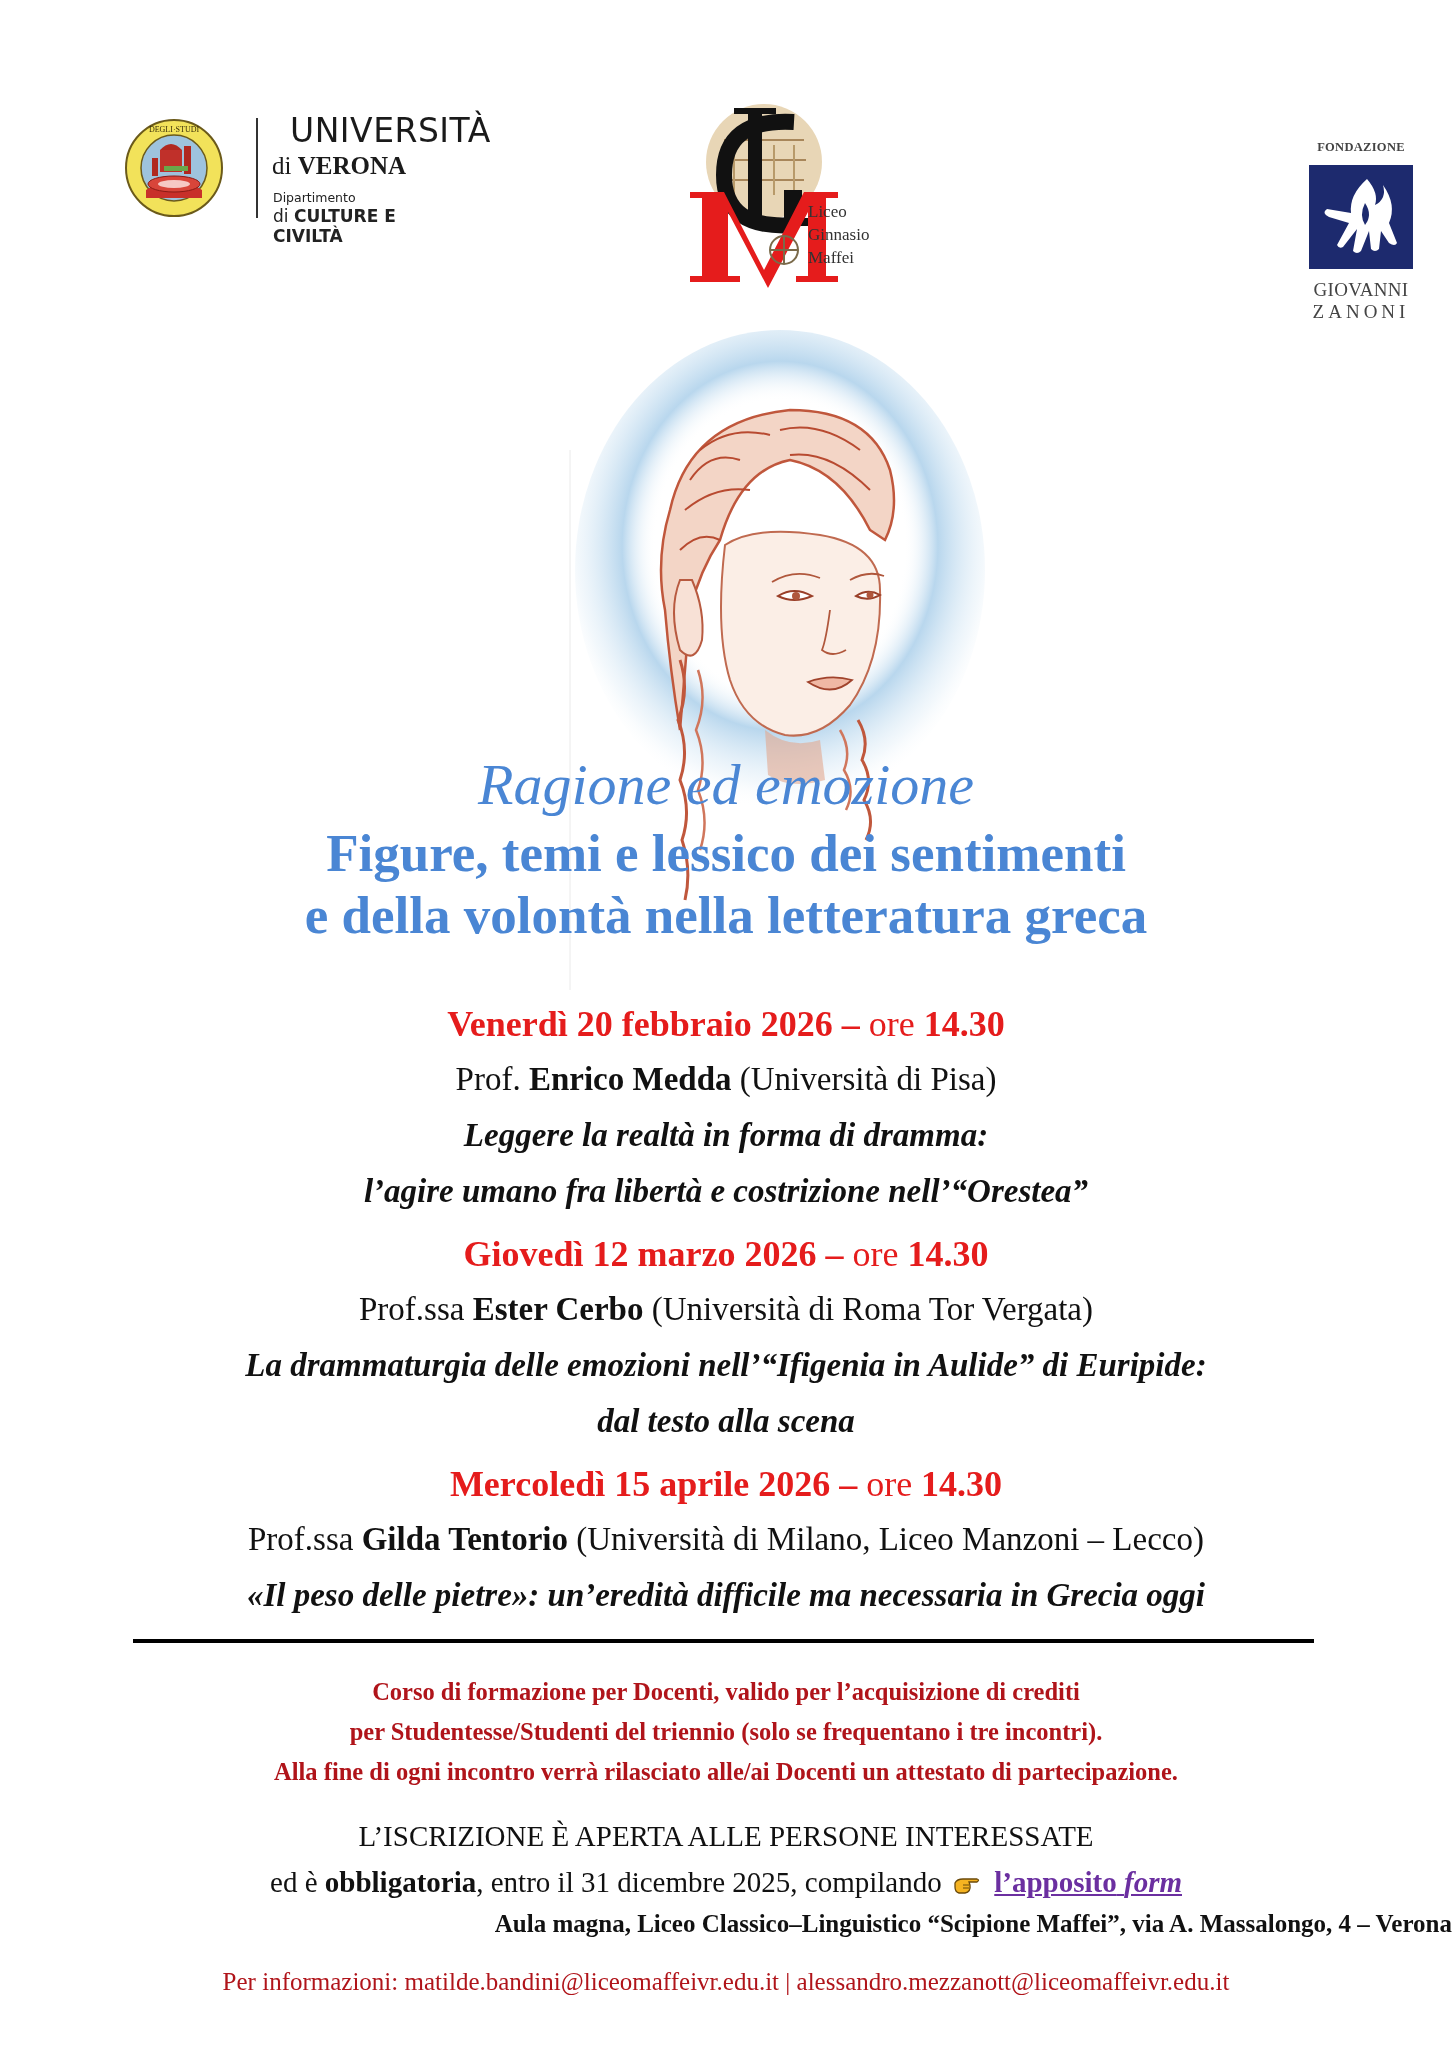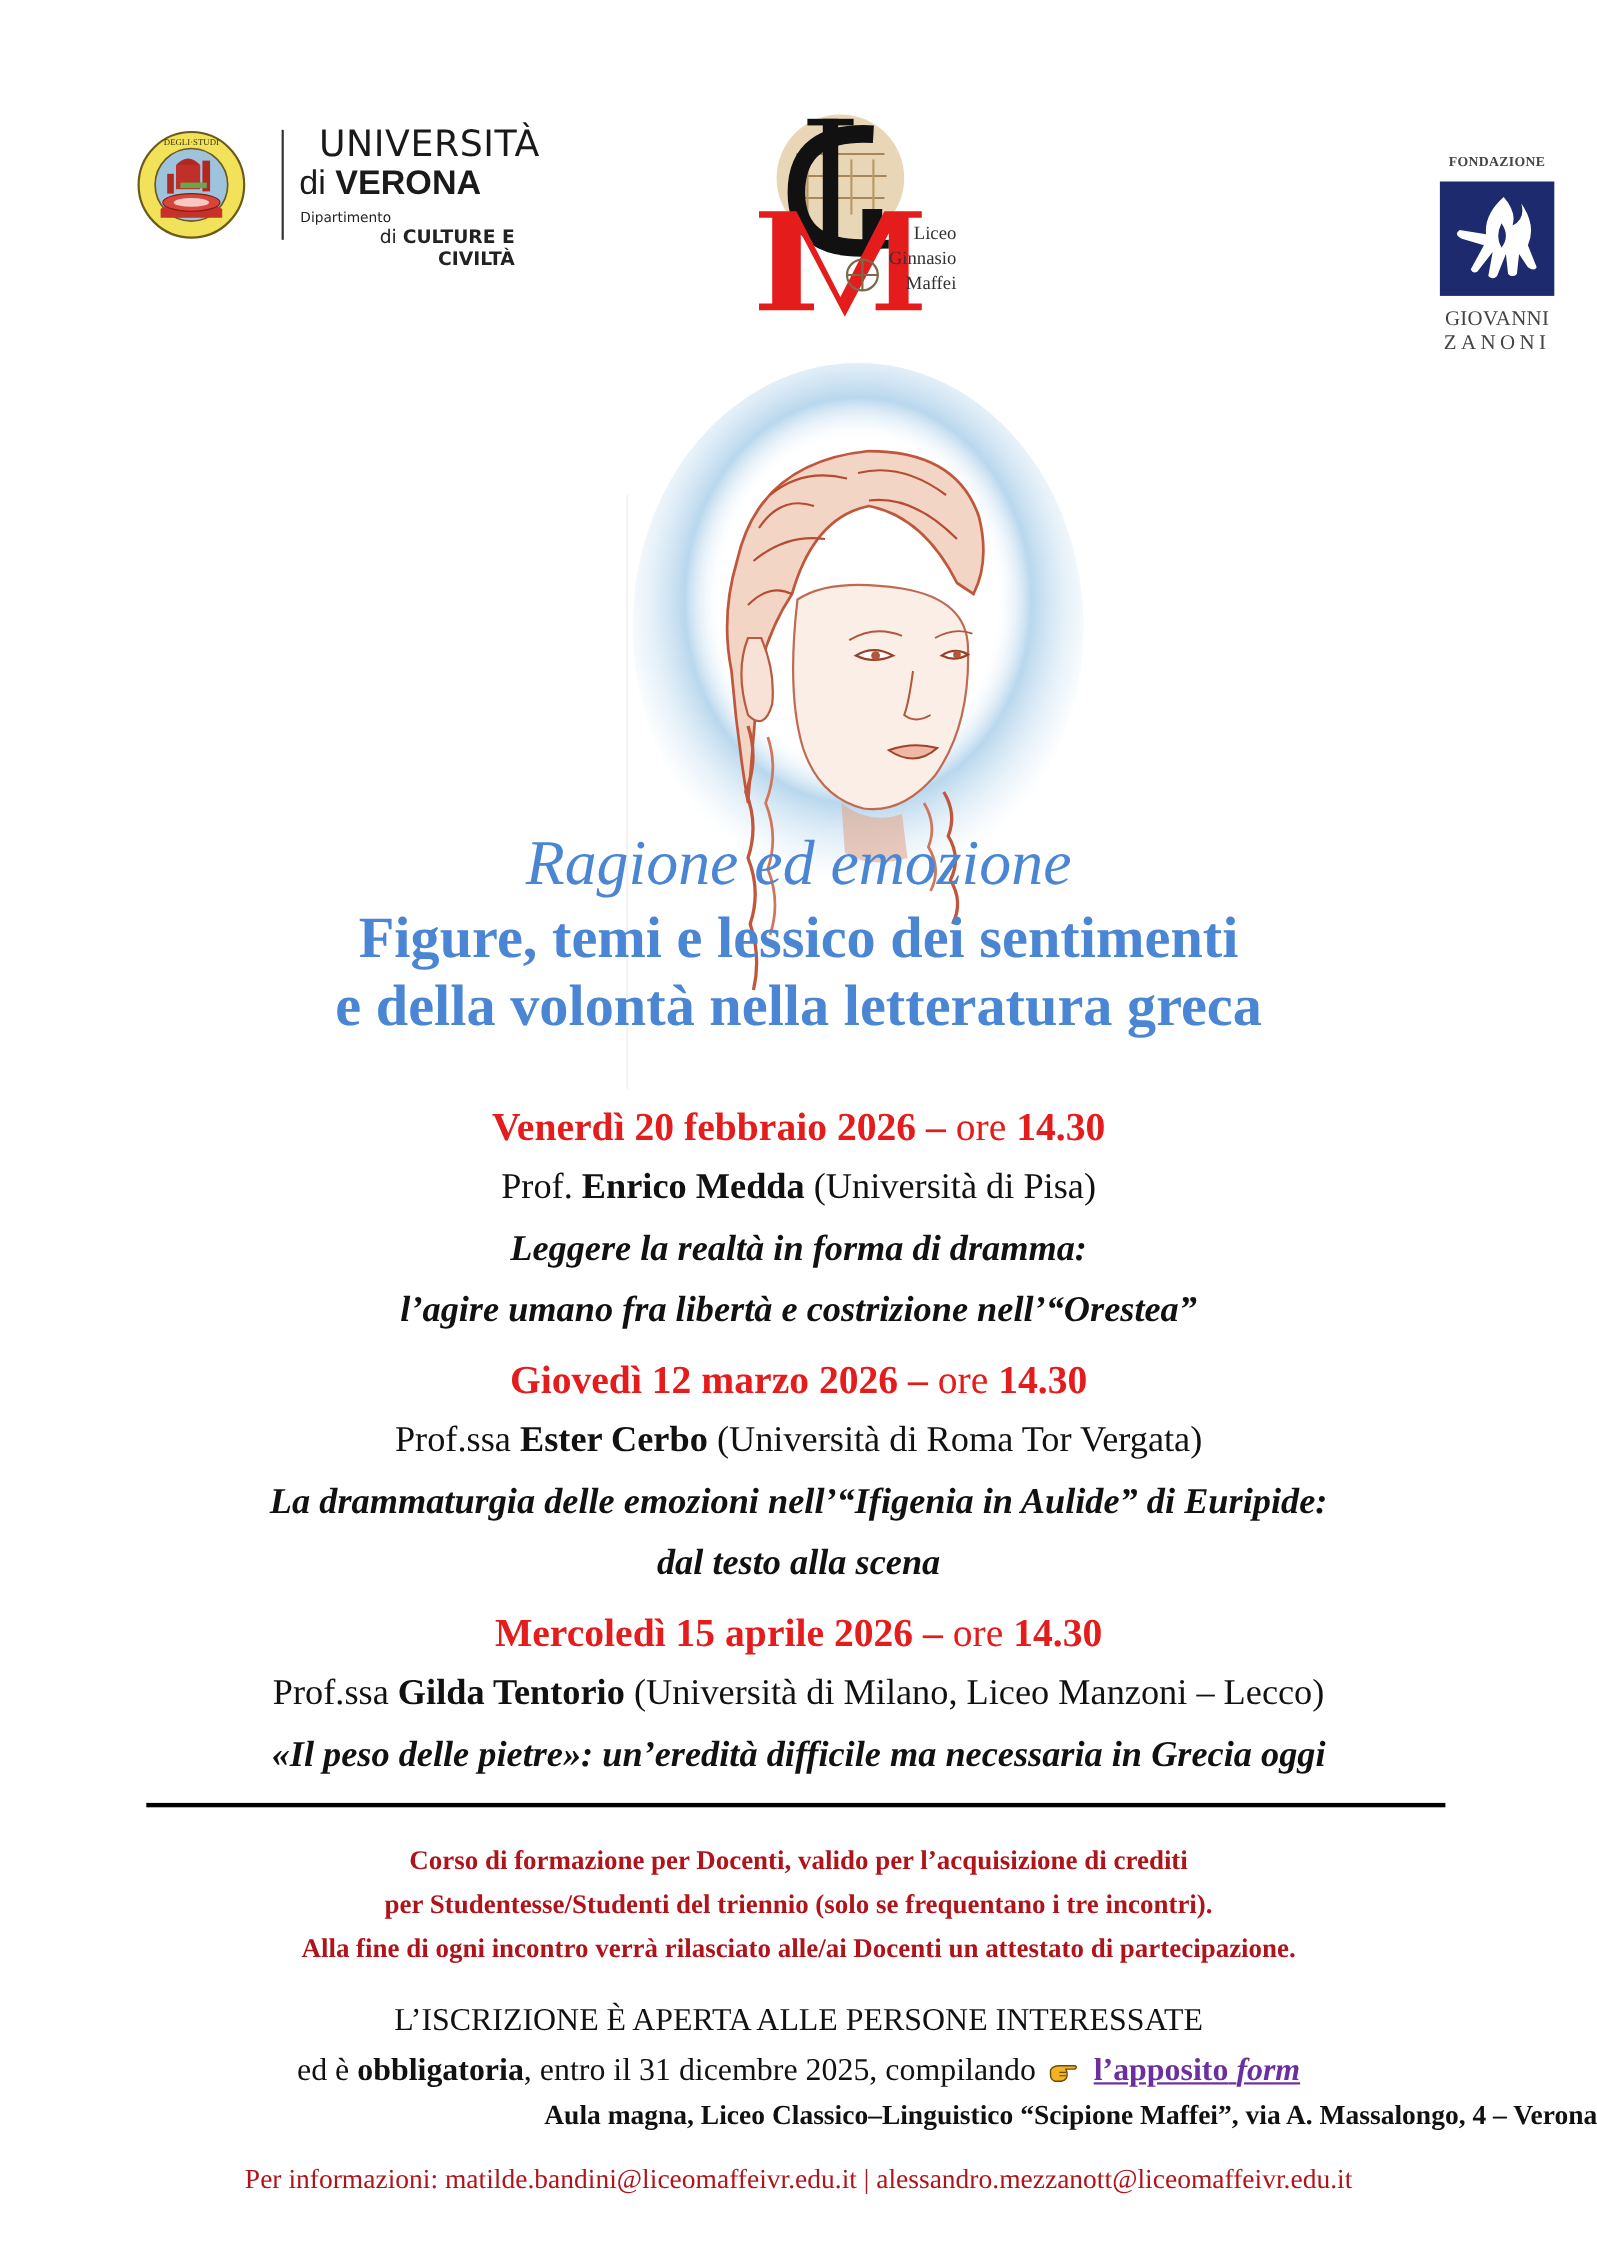--- a/index.html
+++ b/index.html
@@ -1,27 +1,27 @@
 <!DOCTYPE html>
 <html><head>
 <meta charset="utf-8">
 <style>
   html, body { margin: 0; padding: 0; background: #ffffff; }
   body { width: 1452px; height: 2052px; position: relative; overflow: hidden;
          font-family: "Liberation Serif", "DejaVu Serif", serif; color: #111; }
-  .abs { position: absolute; text-align: right; }
+  .abs { position: absolute; }
 
   
   .univr { left: 118px; top: 112px; width: 350px; height: 112px; }
   .univr .crest { position: absolute; left: 6px; top: 6px; width: 100px; height: 100px; }
   .univr .vbar { position: absolute; left: 138px; top: 6px; width: 2px; height: 100px; background: #333; }
   .univr .uname1 { position: absolute; left: 154px; top: 0px; font-family: "DejaVu Sans", sans-serif;
                    font-size: 33px; letter-spacing: 0.5px; color: #1a1a1a; line-height: 38px; margin-left: 18px; }
-  .univr .uname2 { position: absolute; left: 154px; top: 34px; font-family: Liberation Sans, sans-serif;
-                   font-size: 31px; color: #1a1a1a; line-height: 40px; }
+  .univr .uname2 { position: absolute; left: 154px; top: 34px; font-family: Liberation Serif, serif;
+                   font-size: 25px; color: #1a1a1a; line-height: 40px; }
   .univr .uname2 b { font-weight: 900; }
   .univr .dept1 { position: absolute; left: 155px; top: 78px; font-family: "DejaVu Sans", sans-serif; font-size: 12.5px; color: #222; }
   .univr .dept2 { position: absolute; left: 155px; top: 94px; font-family: "DejaVu Sans", sans-serif; font-size: 17px; color: #222; }
   .univr .dept2 b { font-weight: 900; }
 
   .lgm { left: 684px; top: 100px; width: 210px; height: 192px; }
   .lgm .txt { position: absolute; left: 124px; top: 100px; font-family: "Liberation Serif", serif; font-size: 17px;
               line-height: 23px; color: #333; }
 
   .fondazione { left: 1300px; top: 100px; width: 122px; height: 190px; text-align: center; }

